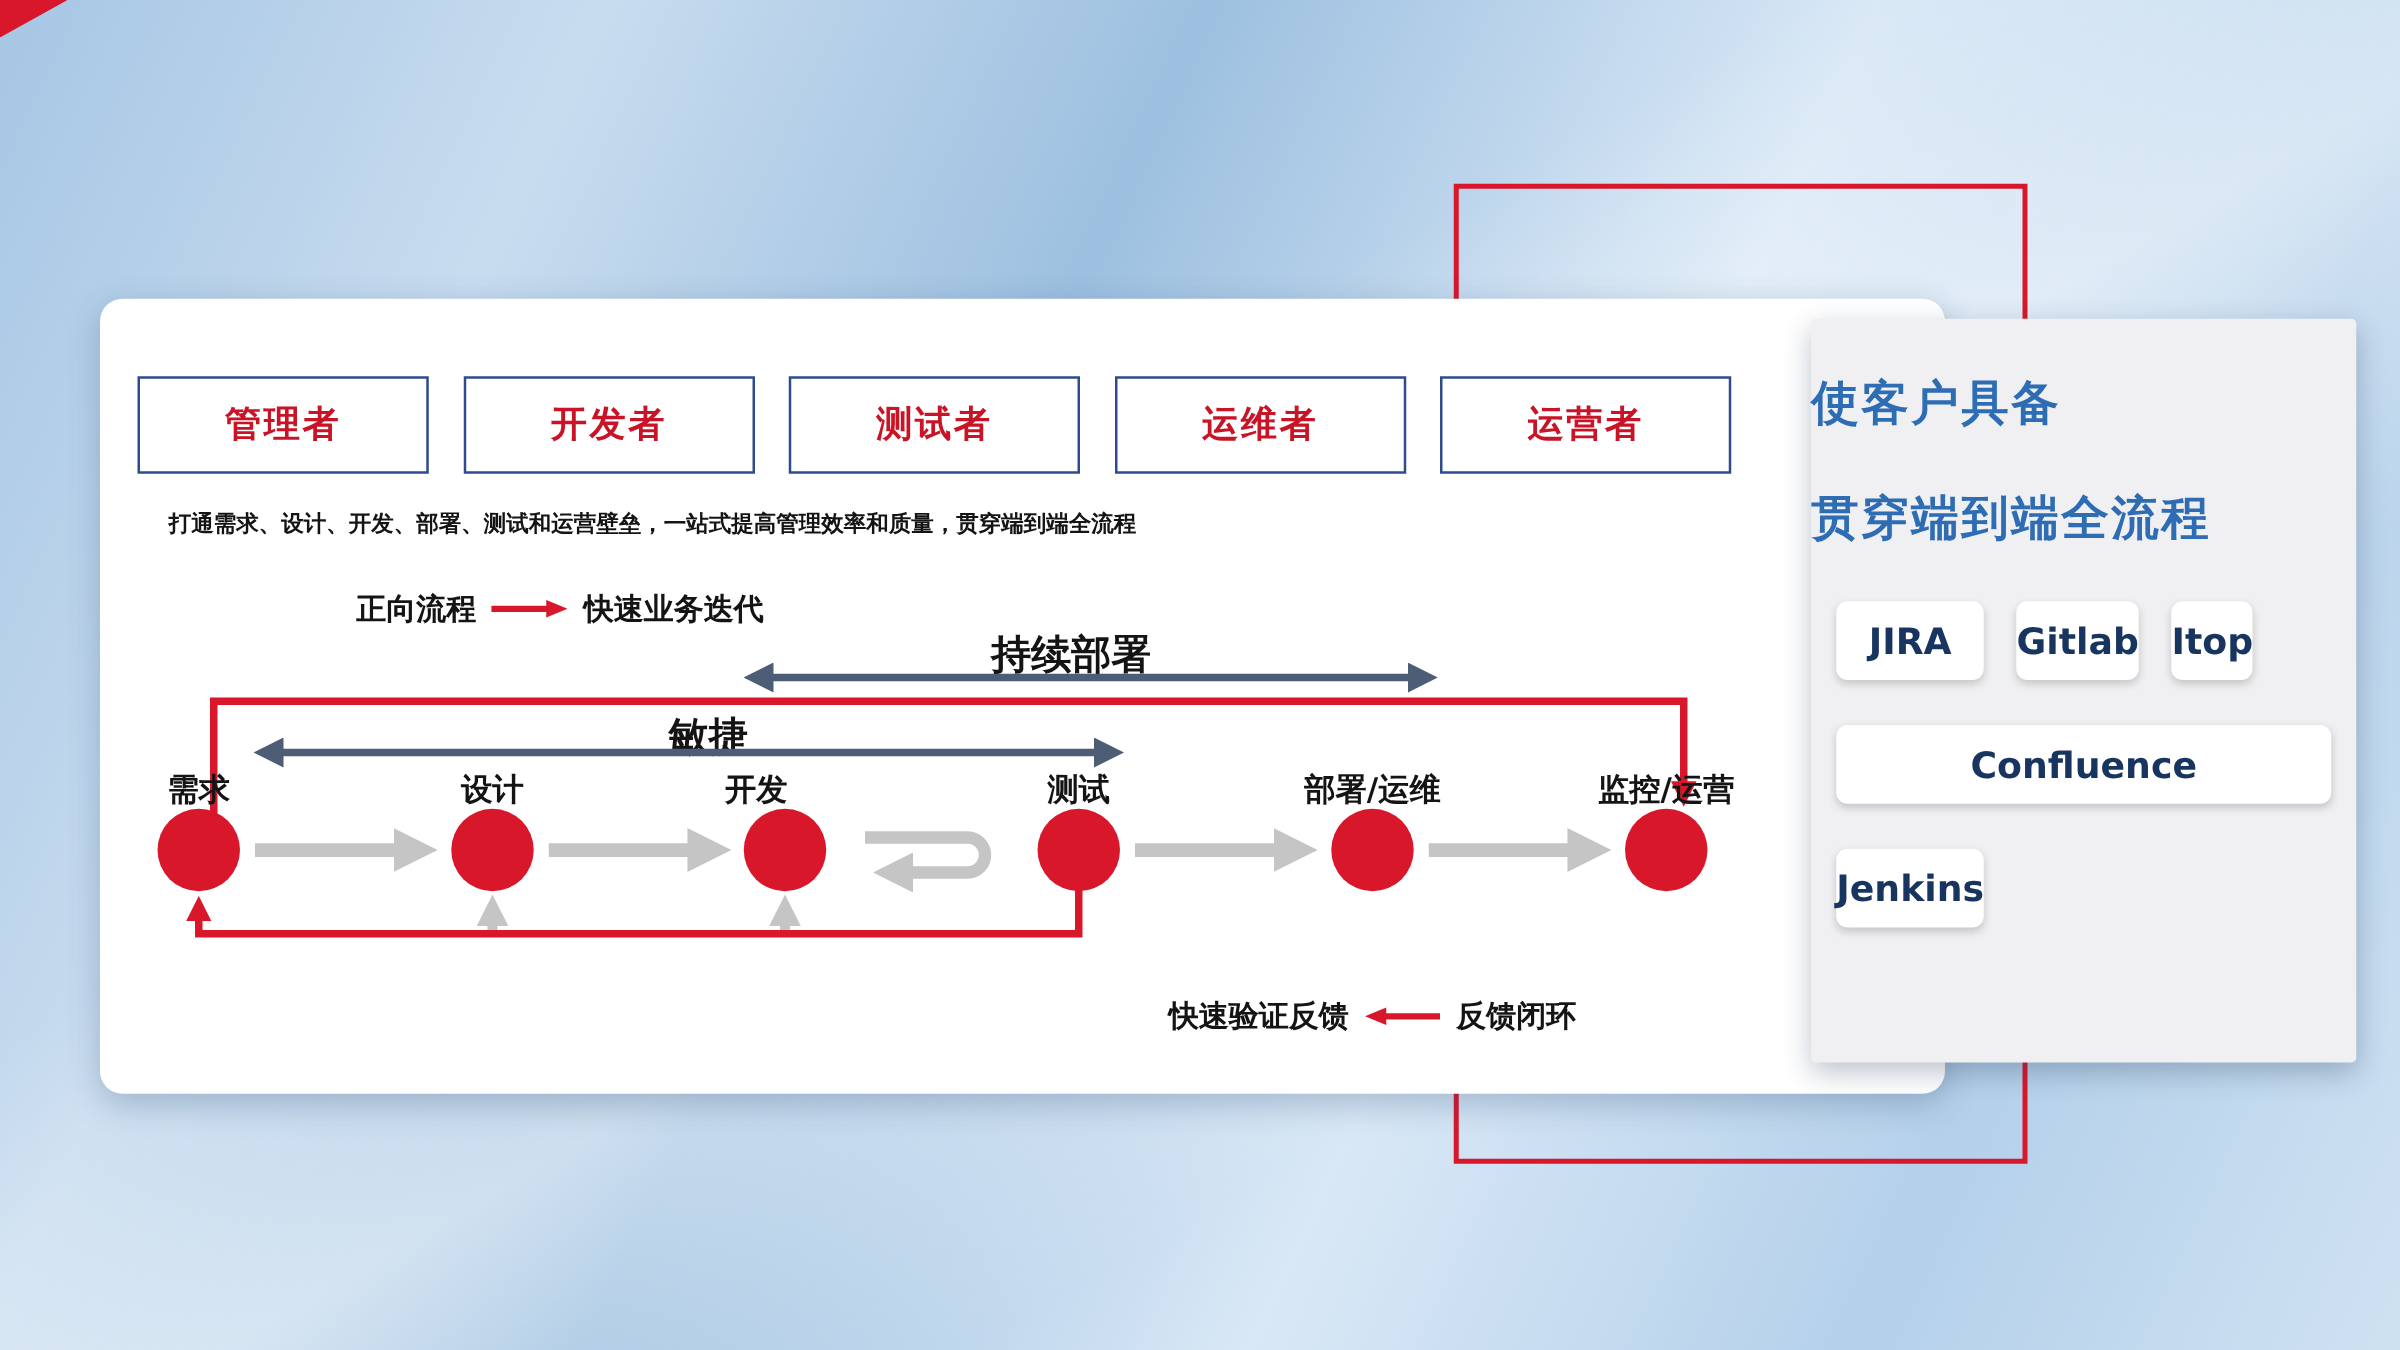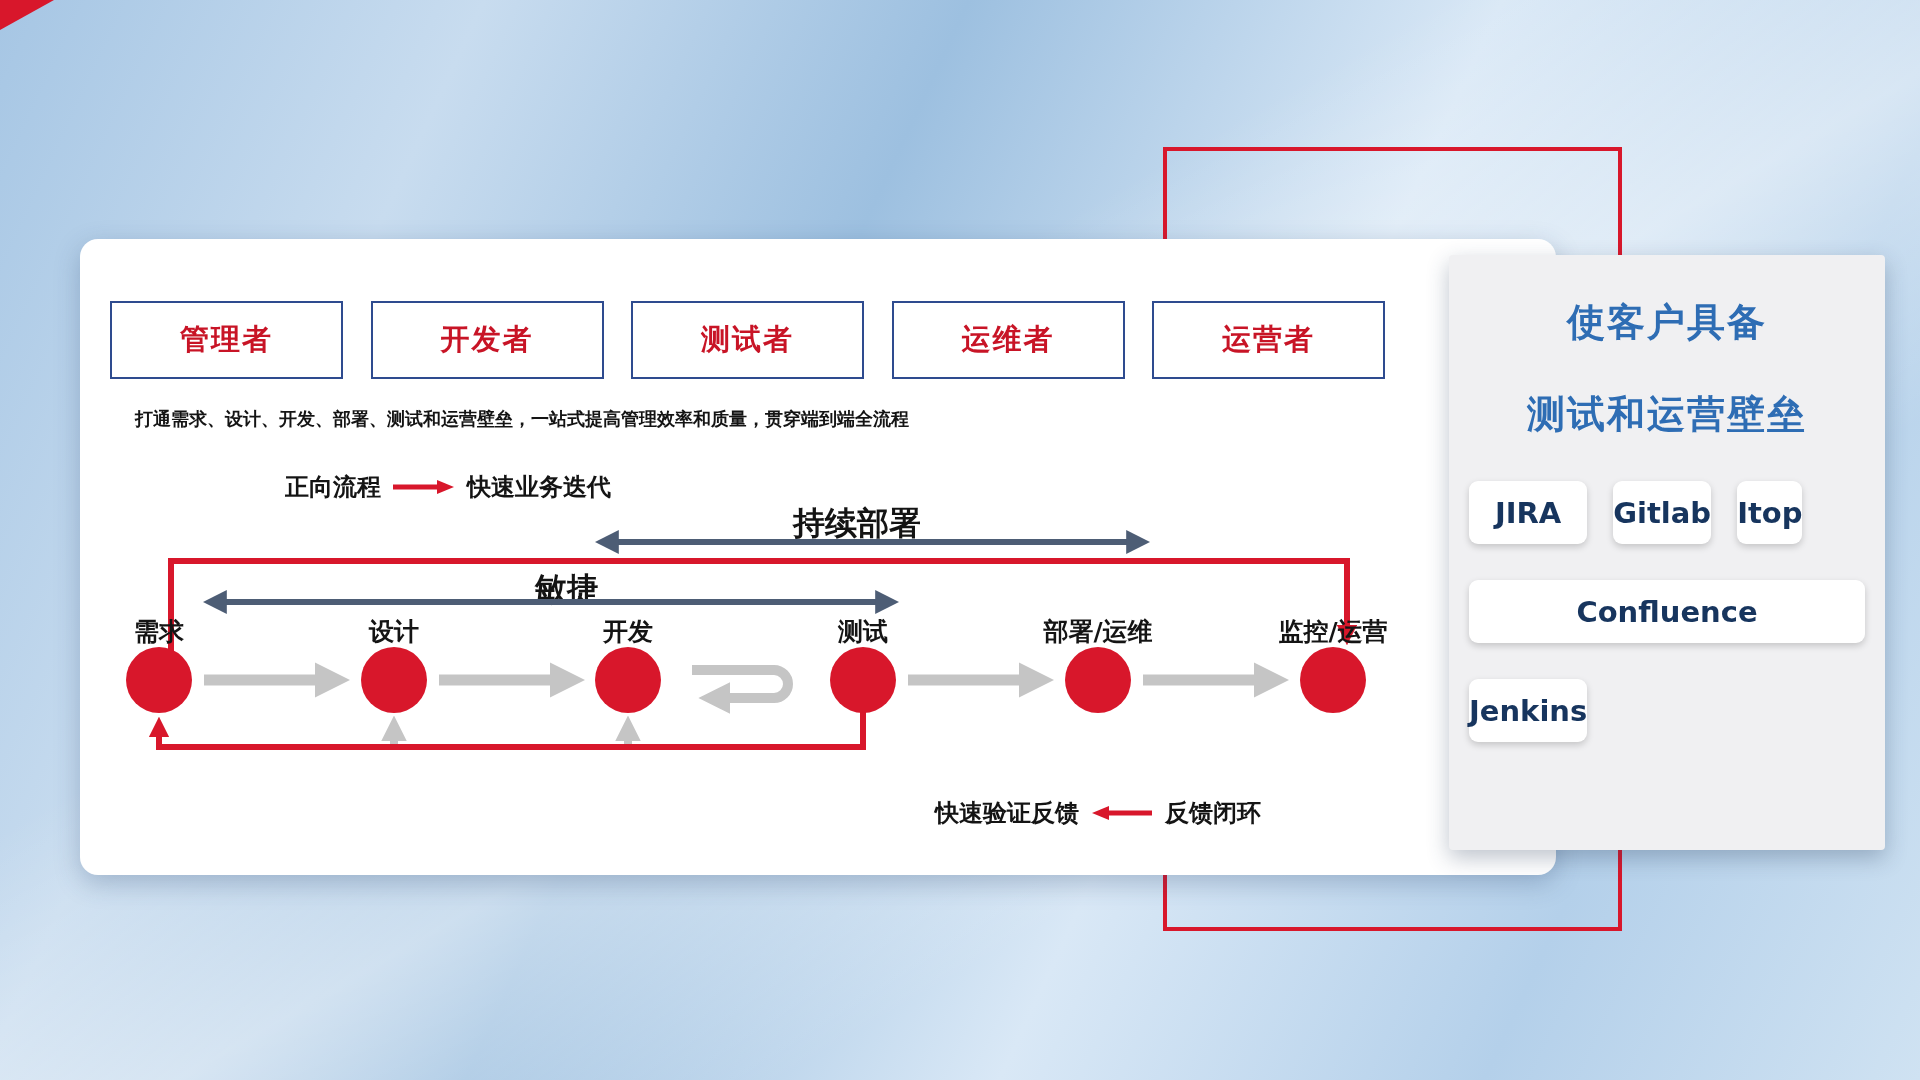--- a/index.html
+++ b/index.html
@@ -39,30 +39,30 @@
   .span-label { position:absolute; color:#141414; font-size:32px; font-weight:bold; text-align:center; }
   .span-label.cd    { left:697px; top:263px; width:160px; }
   .span-label.agile { left:427px; top:329px; width:120px; }
 
   .flow-svg { position:absolute; left:0; top:0; }
 
   .stage-label { position:absolute; top:376px; width:170px; text-align:center;
     color:#141414; font-size:25px; font-weight:600; }
   .stage-label.s0 { left:-6px; }
   .stage-label.s1 { left:229px; }
-  .stage-label.s2 { left:463px; }
+  .stage-label.s2 { left:440px; }
   .stage-label.s3 { left:698px; }
   .stage-label.s4 { left:933px; }
   .stage-label.s5 { left:1168px; }
 
   
   .panel { position:absolute; left:1449px; top:255px; width:436px; height:595px;
     background:#f0f0f2; border-radius:4px; z-index:3;
     box-shadow: 0 8px 22px rgba(40,60,90,0.30); }
-  .panel-title { position:absolute; left:0; right:0; text-align:center;
+  .panel-title { position:absolute; left:0; right:0; 
     color:#2e6db4; font-size:38px; font-weight:bold; letter-spacing:2px; }
   .panel-title.line1 { top:42px; }
   .panel-title.line2 { top:134px; }
 
   .tools { position:absolute; left:20px; right:20px; top:226px;
     display:grid; grid-template-columns:1fr 1fr 1fr 1fr; column-gap:26px; row-gap:36px; }
   .tool { height:63px; background:#ffffff; border-radius:9px;
     display:flex; align-items:center; justify-content:center;
     color:#17355e; font-size:29px; font-weight:bold;
     box-shadow: 0 3px 7px rgba(0,0,0,0.18); }
@@ -166,21 +166,21 @@
         <polygon points="18,1 1,8 18,15" fill="#d8172b"></polygon>
         <line x1="17" y1="8" x2="61" y2="8" stroke="#d8172b" stroke-width="5"></line>
       </svg>
       <span>反馈闭环</span>
     </div>
 
   </div>
 
   <div class="panel">
     <div class="panel-title line1">使客户具备</div>
-    <div class="panel-title line2">测试和运营壁垒</div>
+    <div class="panel-title line2">贯穿端到端全流程</div>
     <div class="tools">
       <div class="tool">
           <span>JIRA</span>
         </div>
       <div class="tool">
           <span>Gitlab</span>
         </div>
       <div class="tool">
           <span>Itop</span>
         </div>

